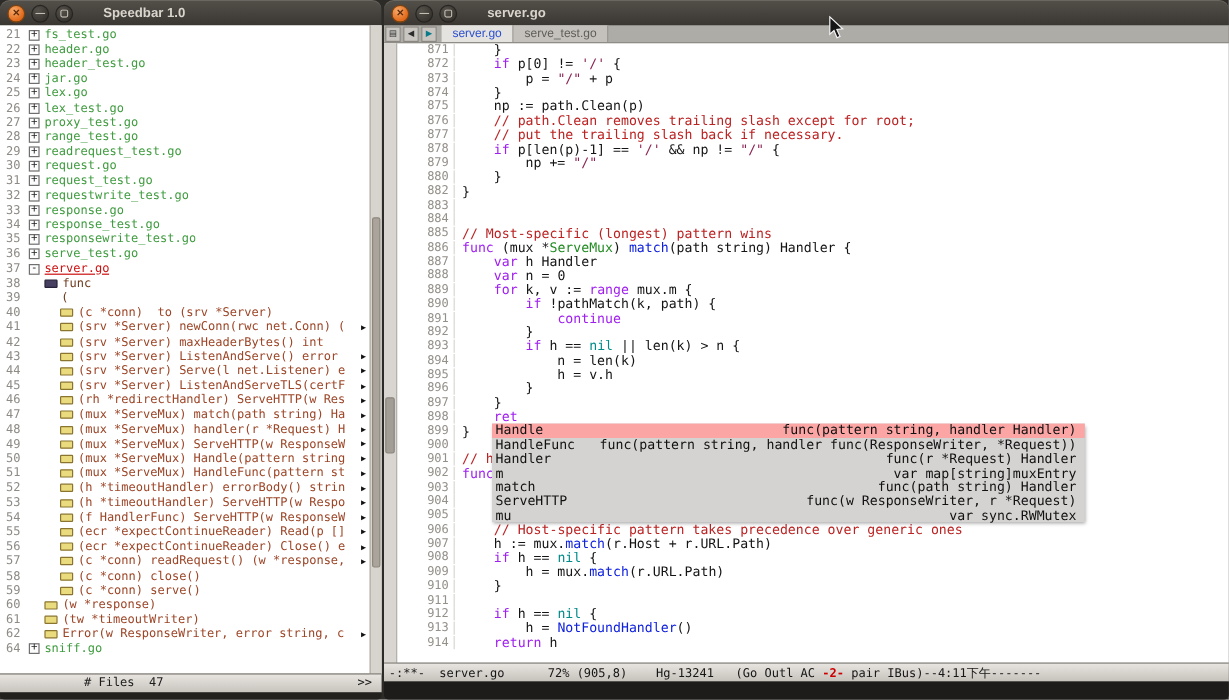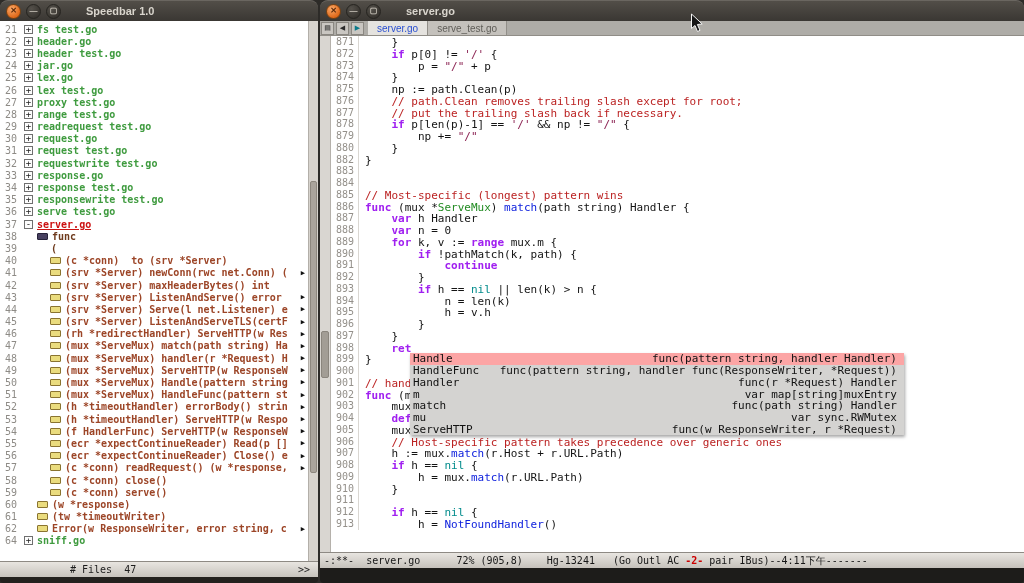--- a/index.html
+++ b/index.html
@@ -45,21 +45,21 @@
     padding-top:2px;box-sizing:border-box;
   }
   .sb-row{height:12.2px;display:flex;align-items:center;white-space:pre;position:relative;}
   .sb-num{width:17px;flex:none;text-align:right;color:#8e8b86;margin-right:3px;font-size:10px;}
   .sb-pad{flex:none;display:inline-block;}
   .sb-ic{flex:none;box-sizing:border-box;}
   .ic-plus,.ic-minus{width:9px;height:9px;border:1px solid #6f6f6f;background:#fcfcfc;color:#222;font-size:9px;line-height:7px;text-align:center;margin-right:4px;}
   .ic-tag{width:11px;height:7px;background:#eadc7e;border:1px solid #8a7430;border-radius:1px;margin-right:4px;}
   .ic-group{width:11px;height:7px;background:#474060;border:1px solid #262239;border-radius:1px;margin-right:4px;}
   .ic-none{width:1px;margin-right:0;}
-  .sb-label{overflow:hidden;font-weight:bold;}
+  .sb-label{overflow:hidden;}
   .sb-label.file{color:#3f9b3f;}
   .sb-label.sel{color:#cc1111;text-decoration:underline;}
   .sb-label.tag{color:#9c4527;}
   .sb-label.kw{color:#6e3a1c;}
   .sb-trunc{position:absolute;right:13px;color:#111;font-size:7px;top:2px;}
   .sb-scrollbar{position:absolute;top:21px;bottom:21px;right:0;width:10px;background:#d7d3cd;border-left:1px solid #b3afa9;box-sizing:border-box;}
   .sb-thumb{position:absolute;left:1px;right:1px;top:160px;height:290px;background:#aaa49c;border:1px solid #8d877e;border-radius:2px;}
   .sb-modeline{
     position:absolute;bottom:6px;left:0;right:0;height:15px;
     background:linear-gradient(#e8e5e0,#c7c3bd);
@@ -82,24 +82,24 @@
     font-size:7px;display:flex;align-items:center;justify-content:center;flex:none;}
   .tab-btn.fwd{color:#0a7a8a;}
   .tabs{display:flex;height:100%;margin-left:3px;}
   .tab{padding:0 9px;display:flex;align-items:center;background:#c4c1bc;color:#5f5d58;border-right:1px solid #918e88;white-space:nowrap;}
   .tab.active{background:#e5e3df;color:#2a4fd0;}
 
   .editor-body{position:absolute;top:36px;bottom:30px;left:0;right:0;background:#fff;display:flex;}
   .vscroll{width:11px;flex:none;background:#d9d6d1;border-right:1px solid #b5b1ab;box-sizing:border-box;position:relative;}
   .vthumb{position:absolute;left:1px;right:1px;top:295px;height:45px;background:#a29d95;border:1px solid #8a857d;border-radius:2px;}
   .code-area{flex:1;position:relative;overflow:hidden;font-family:"DejaVu Sans Mono",monospace;font-size:11px;}
-  .code-row{height:11.75px;display:flex;white-space:pre;}
+  .code-row{height:11.75px;display:flex;align-items:center;white-space:pre;margin-left:20px;}
   .lnum{width:23px;flex:none;text-align:right;color:#94908a;padding-right:4px;border-right:1px solid #dad7d2;margin-right:6px;font-size:10px;}
   .tk-p{color:#141414;}
-  .tk-k{color:#a020f0;font-weight:bold;}
+  .tk-k{color:#a020f0;}
   .tk-c{color:#bb2222;}
   .tk-s{color:#8b2252;}
   .tk-f{color:#1022dd;}
   .tk-t{color:#228b22;}
   .tk-n{color:#008b8b;}
   .cursor{display:inline-block;width:6px;height:10px;background:#141414;vertical-align:-1px;}
 
   .popup{
     position:absolute;left:79px;top:317px;width:494px;
     background:#d4d3d1;box-shadow:1px 2px 3px rgba(0,0,0,.35);
@@ -248,29 +248,30 @@
           <div class="code-row"><span class="lnum">904</span><span class="ctext"><span class="tk-p">    </span><span class="tk-k">def</span></span></div>
           <div class="code-row"><span class="lnum">905</span><span class="ctext"><span class="tk-p">    mux.</span><span class="cursor"></span></span></div>
           <div class="code-row"><span class="lnum">906</span><span class="ctext"><span class="tk-p">    </span><span class="tk-c">// Host-specific pattern takes precedence over generic ones</span></span></div>
           <div class="code-row"><span class="lnum">907</span><span class="ctext"><span class="tk-p">    h := mux.</span><span class="tk-f">match</span><span class="tk-p">(r.Host + r.URL.Path)</span></span></div>
           <div class="code-row"><span class="lnum">908</span><span class="ctext"><span class="tk-p">    </span><span class="tk-k">if</span><span class="tk-p"> h == </span><span class="tk-n">nil</span><span class="tk-p"> {</span></span></div>
           <div class="code-row"><span class="lnum">909</span><span class="ctext"><span class="tk-p">        h = mux.</span><span class="tk-f">match</span><span class="tk-p">(r.URL.Path)</span></span></div>
           <div class="code-row"><span class="lnum">910</span><span class="ctext"><span class="tk-p">    }</span></span></div>
           <div class="code-row"><span class="lnum">911</span><span class="ctext"></span></div>
           <div class="code-row"><span class="lnum">912</span><span class="ctext"><span class="tk-p">    </span><span class="tk-k">if</span><span class="tk-p"> h == </span><span class="tk-n">nil</span><span class="tk-p"> {</span></span></div>
           <div class="code-row"><span class="lnum">913</span><span class="ctext"><span class="tk-p">        h = </span><span class="tk-f">NotFoundHandler</span><span class="tk-p">()</span></span></div>
+          <div class="code-row"><span class="lnum">914</span><span class="ctext"><span class="tk-p">    </span><span class="tk-k">return</span><span class="tk-p"> h</span></span></div>
         </div>
       <div class="popup">
           <div class="pop-row sel"><span class="pop-name">Handle</span><span class="pop-annot">func(pattern string, handler Handler)</span></div>
           <div class="pop-row"><span class="pop-name">HandleFunc</span><span class="pop-annot">func(pattern string, handler func(ResponseWriter, *Request))</span></div>
           <div class="pop-row"><span class="pop-name">Handler</span><span class="pop-annot">func(r *Request) Handler</span></div>
           <div class="pop-row"><span class="pop-name">m</span><span class="pop-annot">var map[string]muxEntry</span></div>
           <div class="pop-row"><span class="pop-name">match</span><span class="pop-annot">func(path string) Handler</span></div>
+          <div class="pop-row"><span class="pop-name">ServeHTTP</span><span class="pop-annot">func(w ResponseWriter, r *Request)</span></div>
           <div class="pop-row"><span class="pop-name">mu</span><span class="pop-annot">var sync.RWMutex</span></div>
-          <div class="pop-row"><span class="pop-name">ServeHTTP</span><span class="pop-annot">func(w ResponseWriter, r *Request)</span></div>
         </div>
     </div>
   </div>
 
   <div class="editor-modeline">
     <span><span>-:**-  server.go      72% (905,8)    Hg-13241   (Go Outl AC </span><span class="ml-alert">-2-</span><span> pair IBus)--4:11下午-------</span></span>
   </div>
   <div class="echo"></div>
 </div>
 

